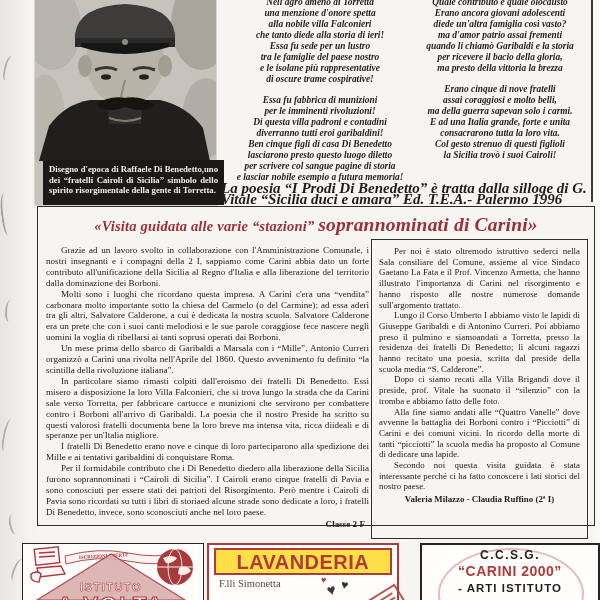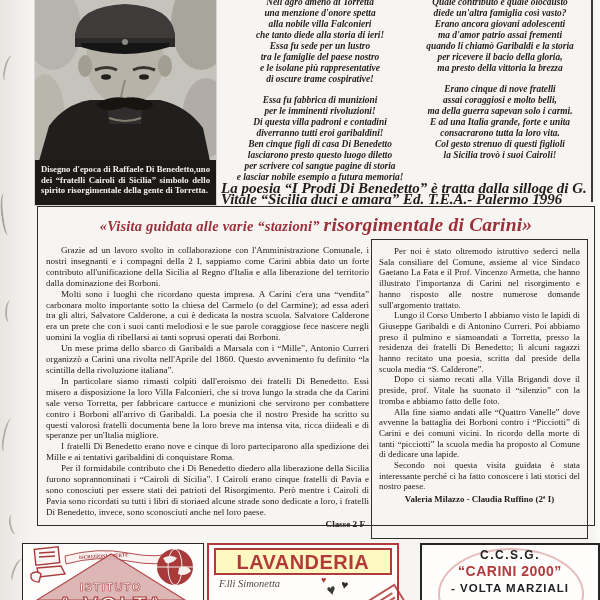--- a/index.html
+++ b/index.html
@@ -5,21 +5,21 @@
   html,body{margin:0;padding:0;background:#fff;}
   .page{position:relative;width:600px;height:600px;overflow:hidden;
         background:linear-gradient(90deg,#e8e5e0 0px,#f4f3f0 28px,#f6f5f2 40px,#f6f5f2 592px,#fbfbf9 600px);
         font-family:"Liberation Serif", serif;color:#24221f;}
   .mark{position:absolute;border-left:2px solid #b3afa6;border-radius:60% 40%;width:8px;}
   .crease{position:absolute;left:591px;top:0;width:2px;height:202px;background:#3c3b38;}
 
   
   .photo{position:absolute;left:35px;top:0;width:181px;height:205px;background:#c6c3bd;box-shadow:0 0 0 1px #d8d5cf;}
   .photo svg{display:block;}
-  .caption{position:absolute;left:0;bottom:0;width:169px;height:35px;padding:4px 6px 6px;background:#1b1a18;
+  .caption{position:absolute;left:8px;bottom:0;width:169px;height:35px;padding:4px 6px 6px;background:#1b1a18;
            color:#f0efeb;font-weight:bold;font-size:8.7px;line-height:10.6px;text-align:justify;}
 
   
   .poem{position:absolute;top:-3px;text-align:center;font-style:italic;font-weight:bold;
         font-size:9.4px;line-height:11px;color:#201e1b;}
   .poem1{left:219px;width:202px;}
   .poem2{left:405px;width:190px;}
   .stanza2{margin-top:10px;}
   .pline{white-space:nowrap;}
   .citation{position:absolute;left:221px;top:183px;width:378px;font-style:italic;font-weight:bold;
@@ -36,24 +36,24 @@
   .para{text-indent:15px;margin:0;}
   .sigL{font-weight:bold;text-align:right;padding-right:4px;margin-top:1px;}
   .sigR{font-weight:bold;text-align:center;margin-top:2px;}
 
   
   .ad{position:absolute;top:543px;background:#fffefd;}
   .ad1{left:22px;width:180px;height:70px;border:1.5px solid #262626;}
   .ad2{left:207px;width:188px;height:70px;border:2px solid #b23a3a;}
   .ad3{left:420px;width:176px;height:70px;border:2px solid #262626;text-align:center;
        font-family:"Liberation Sans", sans-serif;overflow:hidden;}
-  .lavbox{margin:3px 5px 0;border:2.5px solid #b23a3a;text-align:center;background:#fef9c3;}
+  .lavbox{margin:3px 5px 0;border:2.5px solid #b23a3a;text-align:center;background:#fde047;}
   .lavtitle{display:inline-block;transform:scaleX(.95);font-family:"Liberation Sans", sans-serif;
             font-weight:bold;font-size:21px;line-height:23px;color:#b23a3a;letter-spacing:.5px;}
-  .lavsub{margin:3px 0 0 10px;font-style:italic;font-size:10.5px;color:#4c4a46;
+  .lavsub{margin:3px 0 0 10px;font-size:10.5px;color:#4c4a46;
           font-family:"Liberation Serif", serif;}
   .heart{position:absolute;font-size:15px;color:#3a3a38;}
   .h2{font-size:12px;color:#2b2b29;}
   .h3{font-size:9px;color:#b23a3a;}
   .stamp{position:absolute;right:-6px;bottom:2px;width:34px;height:17px;border:2px solid #b23a3a;
          transform:rotate(-32deg);opacity:.85;}
   .stamp::after{content:"";position:absolute;left:3px;top:4px;width:26px;height:2px;background:#b23a3a;box-shadow:0 5px 0 #b23a3a;}
   .watermark{position:absolute;left:16px;top:3px;width:142px;height:88px;border:2.5px solid rgba(190,80,80,.38);
              border-radius:50%;}
   .c1{margin-top:3px;font-weight:bold;font-size:12px;letter-spacing:1.5px;color:#222;position:relative;}
@@ -119,42 +119,42 @@
         <div class="pline">diverranno tutti eroi garibaldini!</div>
         <div class="pline">Ben cinque figli di casa Di Benedetto</div>
         <div class="pline">lasciarono presto questo luogo diletto</div>
         <div class="pline">per scrivere col sangue pagine di storia</div>
         <div class="pline">e lasciar nobile esempio a futura memoria!</div>
       </div>
   </div>
   <div class="poem poem2">
     <div>
         <div class="pline">Quale contributo e quale olocausto</div>
+        <div class="pline">Erano ancora giovani adolescenti</div>
         <div class="pline">diede un'altra famiglia così vasto?</div>
-        <div class="pline">Erano ancora giovani adolescenti</div>
         <div class="pline">ma d'amor patrio assai  frementi</div>
         <div class="pline">quando li chiamò Garibaldi e la storia</div>
         <div class="pline">per ricevere il bacio della gloria,</div>
         <div class="pline">ma presto della vittoria la brezza</div>
       </div>
     <div class="stanza2">
         <div class="pline">Erano cinque di nove fratelli</div>
         <div class="pline">assai coraggiosi e molto belli,</div>
         <div class="pline">ma della guerra sapevan solo i carmi.</div>
         <div class="pline">E ad una Italia grande, forte e unita</div>
         <div class="pline">consacrarono tutta la loro vita.</div>
         <div class="pline">Col gesto strenuo di questi figlioli</div>
         <div class="pline">la Sicilia trovò i suoi Cairoli!</div>
       </div>
   </div>
   <div class="citation">La poesia “I Prodi Di Benedetto” è tratta dalla silloge di G. Vitale “Sicilia duci e amara” Ed. T.E.A.- Palermo 1996</div>
 
   <div class="mainbox">
     <div class="headline" style="color:#9c2f38;">
-      <span class="h1a">«Visita guidata alle varie “stazioni” </span><span class="h1b">risorgimentale di Carini»</span>
+      <span class="h1a">«Visita guidata alle varie “stazioni” </span><span class="h1b">soprannominati di Carini»</span>
     </div>
     <div class="colL">
       <div>
           <div class="para">Grazie ad un lavoro svolto in collaborazione con l'Amministrazione Comunale, i nostri insegnanti e i compagni della 2 I, sappiamo come Carini abbia dato un forte contributo all'unificazione della Sicilia al Regno d'Italia e alla liberazione del territorio dalla dominazione dei Borboni.</div>
           <div class="para">Molti sono i luoghi che ricordano questa impresa. A Carini c'era una “vendita” carbonara molto importante sotto la chiesa del Carmelo (o del Carmine); ad essa aderì tra gli altri, Salvatore Calderone, a cui è dedicata la nostra scuola. Salvatore Calderone era un prete che con i suoi canti melodiosi e le sue parole coraggiose fece nascere negli uomini la voglia di ribellarsi ai tanti soprusi operati dai Borboni.</div>
           <div class="para">Un mese prima dello sbarco di Garibaldi a Marsala con i “Mille”, Antonio Curreri organizzò a Carini una rivolta nell'Aprile del 1860. Questo avvenimento fu definito “la scintilla della rivoluzione italiana”.</div>
           <div class="para">In particolare siamo rimasti colpiti dall'eroismo dei fratelli Di Benedetto. Essi misero a disposizione la loro Villa Falconieri, che si trova lungo la strada che da Carini sale verso Torretta, per fabbricare cartucce e munizioni che servirono per combattere contro i Borboni all'arrivo di Garibaldi. La poesia che il nostro Preside ha scritto su questi valorosi fratelli documenta bene la loro breve ma intensa vita, ricca diideali e di speranze per un'Italia migliore.</div>
           <div class="para">I fratelli Di Benedetto erano nove e cinque di loro parteciparono alla spedizione dei Mille e ai tentativi garibaldini di conquistare Roma.</div>
           <div class="para">Per il formidabile contributo che i Di Benedetto diedero alla liberazione della Sicilia furono soprannominati i “Cairoli di Sicilia”. I Cairoli erano cinque fratelli di Pavia e sono conosciuti per essere stati dei patrioti del Risorgimento. Però mentre i Cairoli di Pavia sono ricordati su tutti i libri di storiaed alcune strade sono dedicate a loro, i fratelli Di Benedetto, invece, sono sconosciuti  anche nel loro paese.</div>
         </div>
@@ -212,16 +212,16 @@
     <span class="heart" style="left:118px;top:37px;transform:rotate(-14deg);">♥</span>
     <span class="heart h2" style="left:132px;top:33px;transform:rotate(10deg);">♥</span>
     <span class="heart h3" style="left:112px;top:30px;">♥</span>
     <div class="stamp"></div>
   </div>
 
   <div class="ad ad3">
     <div class="watermark"></div>
     <div class="c1">C.C.S.G.</div>
     <div class="c2">“CARINI 2000”</div>
-    <div class="c3">- VOLTA MARZIALI</div>
+    <div class="c3">- ARTI ISTITUTO</div>
   </div>
 
 </div>
 
 </body></html>

